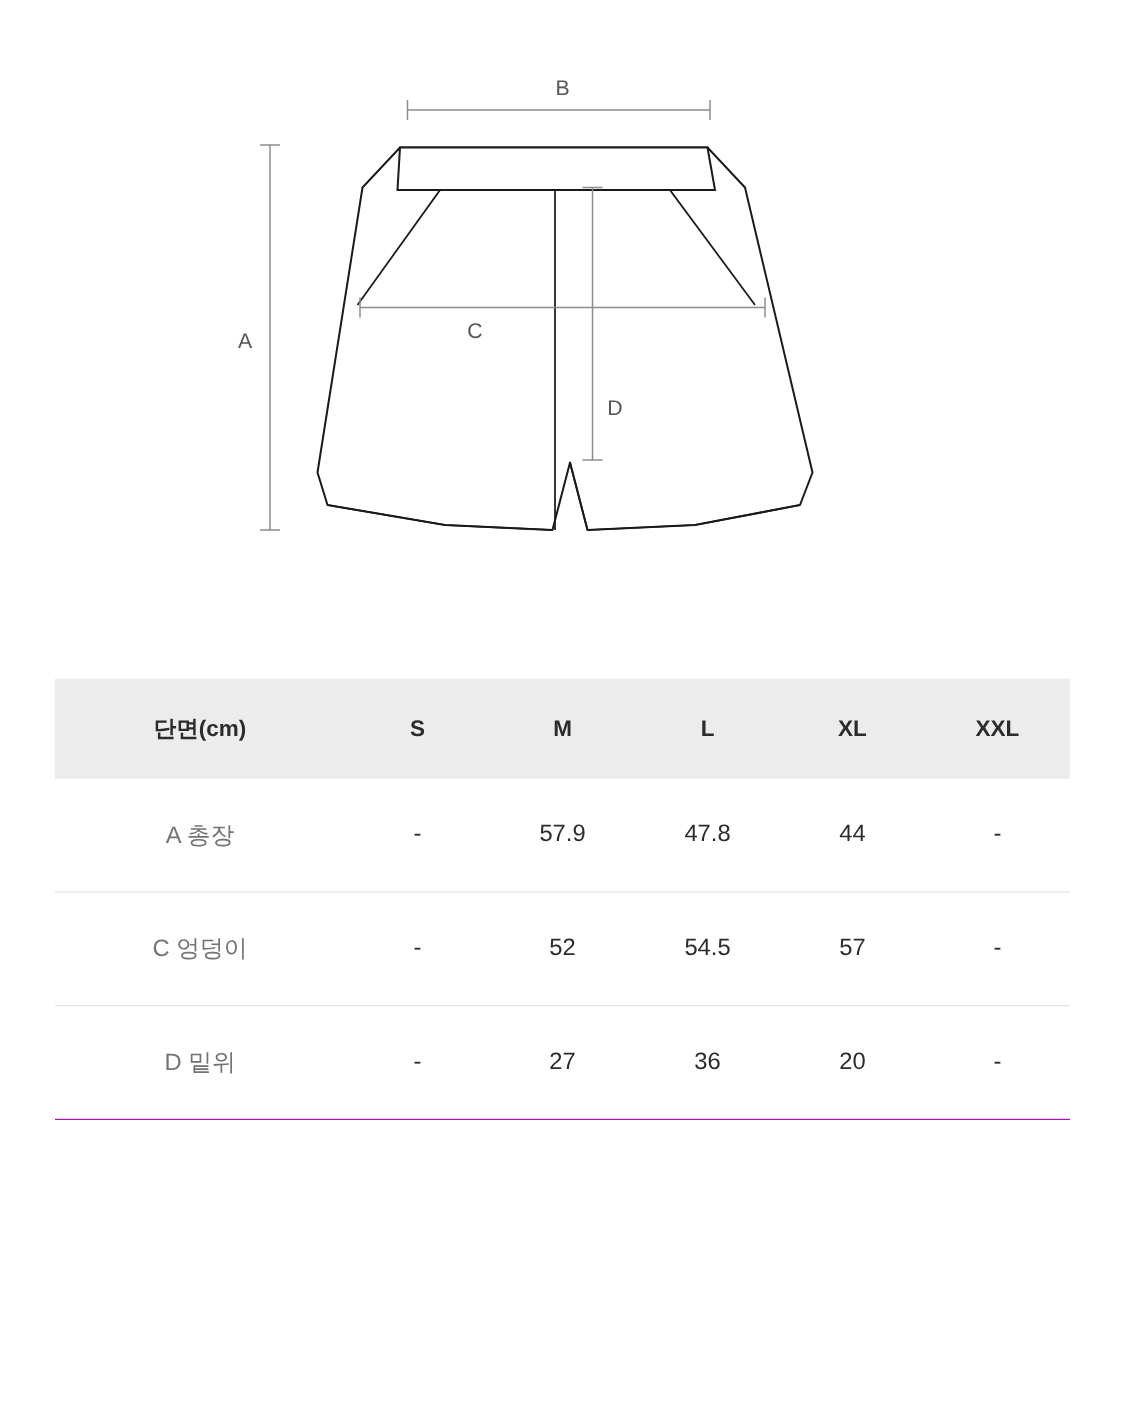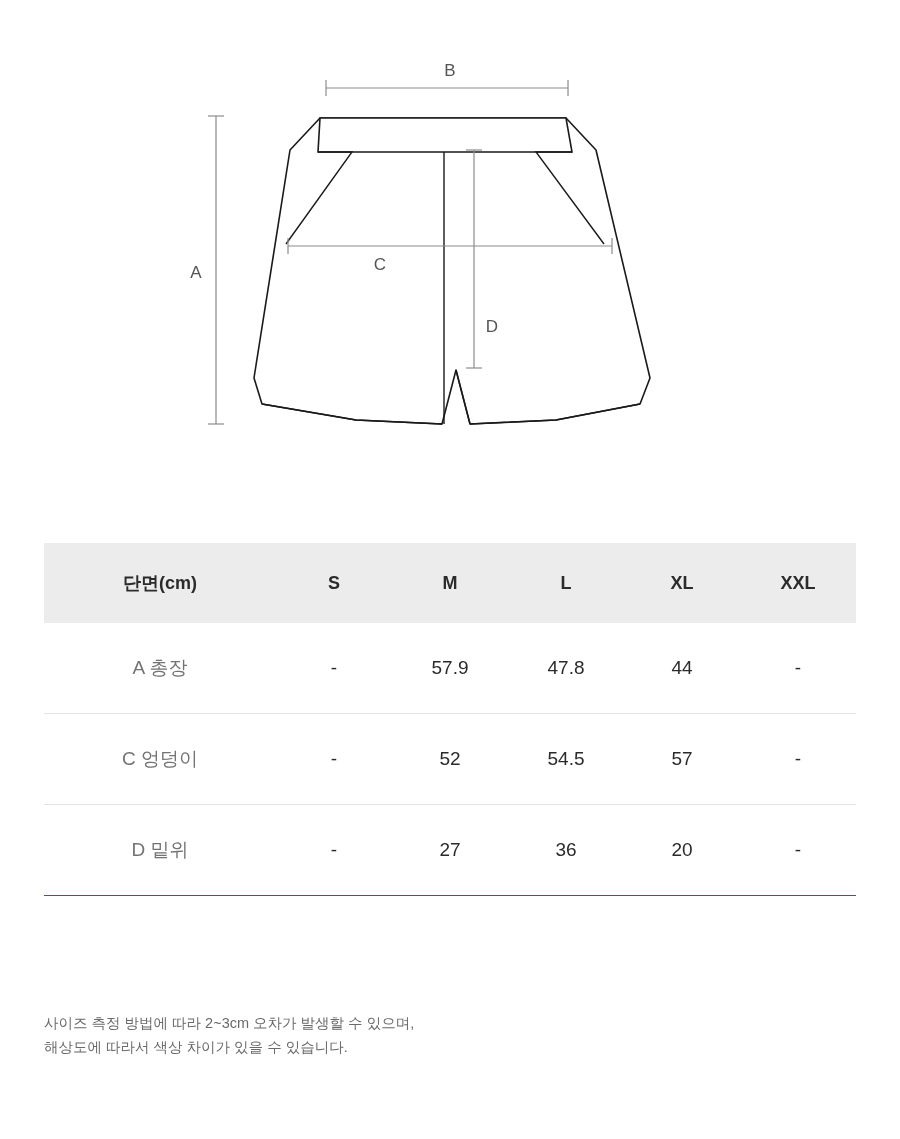--- a/index.html
+++ b/index.html
@@ -198,18 +198,14 @@
           <td>-</td>
           <td>27</td>
           <td>36</td>
           <td>20</td>
           <td>-</td>
         </tr>
       </tbody>
     </table>
   </div>
 
-  <div class="footnote">
-    <div>사이즈 측정 방법에 따라 2~3cm 오차가 발생할 수 있으며,</div>
-    <div>해상도에 따라서 색상 차이가 있을 수 있습니다.</div>
-  </div>
 
 </div>
 
 </body></html>

